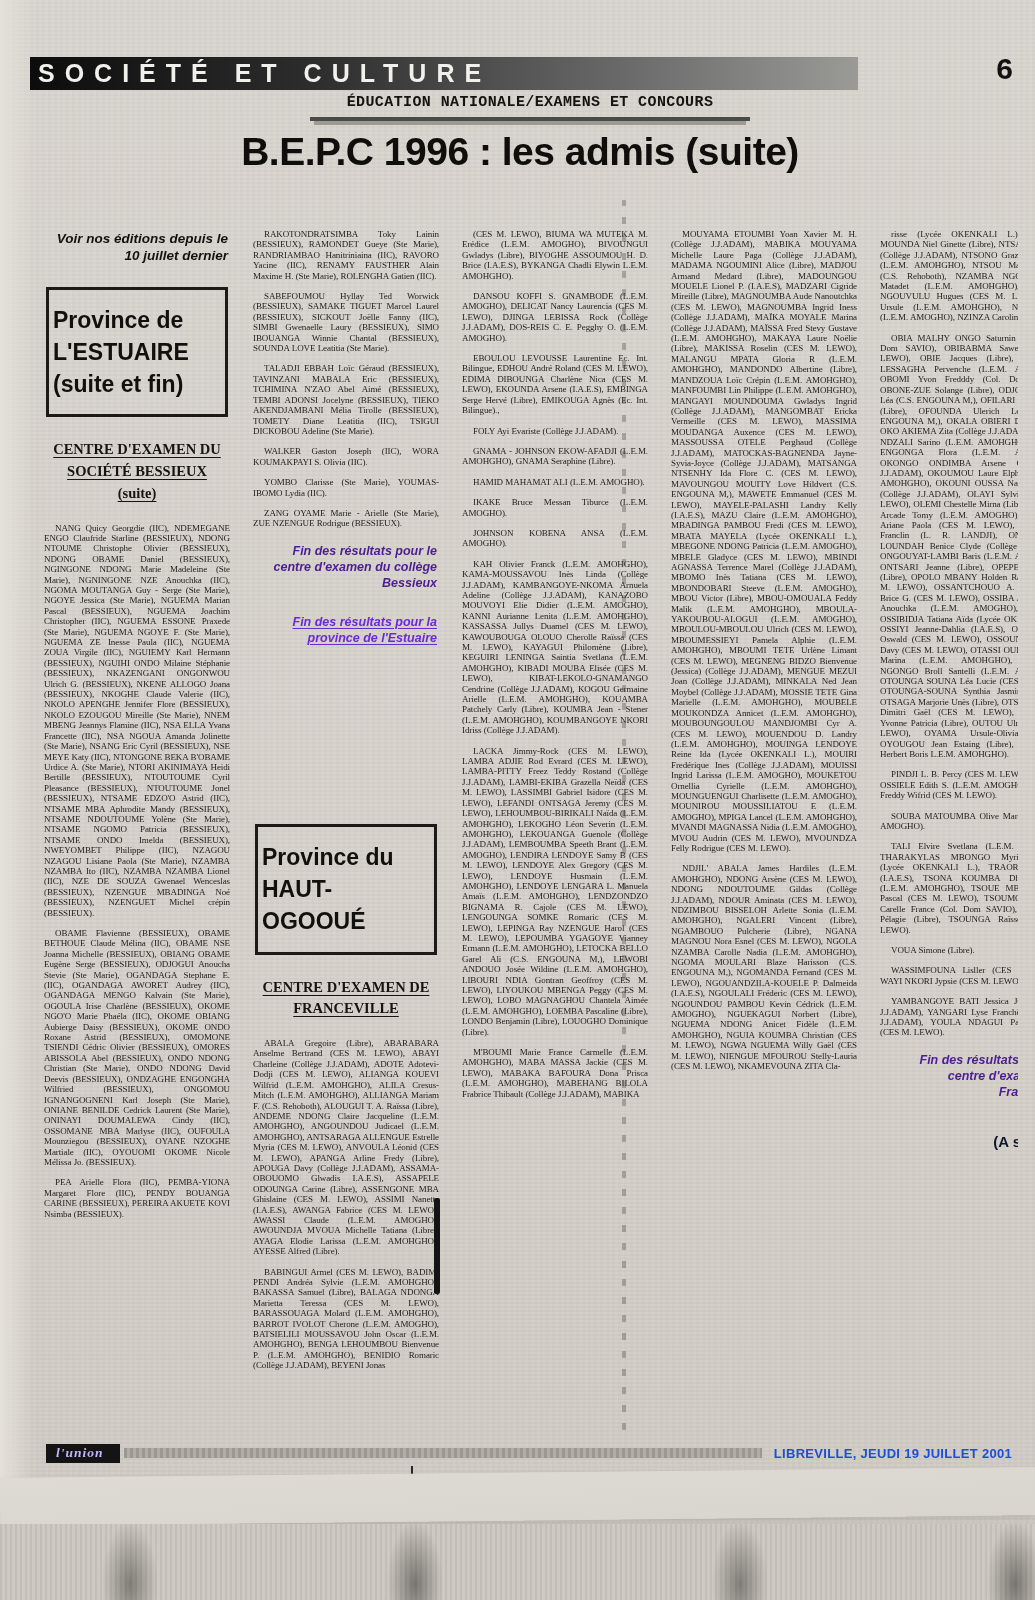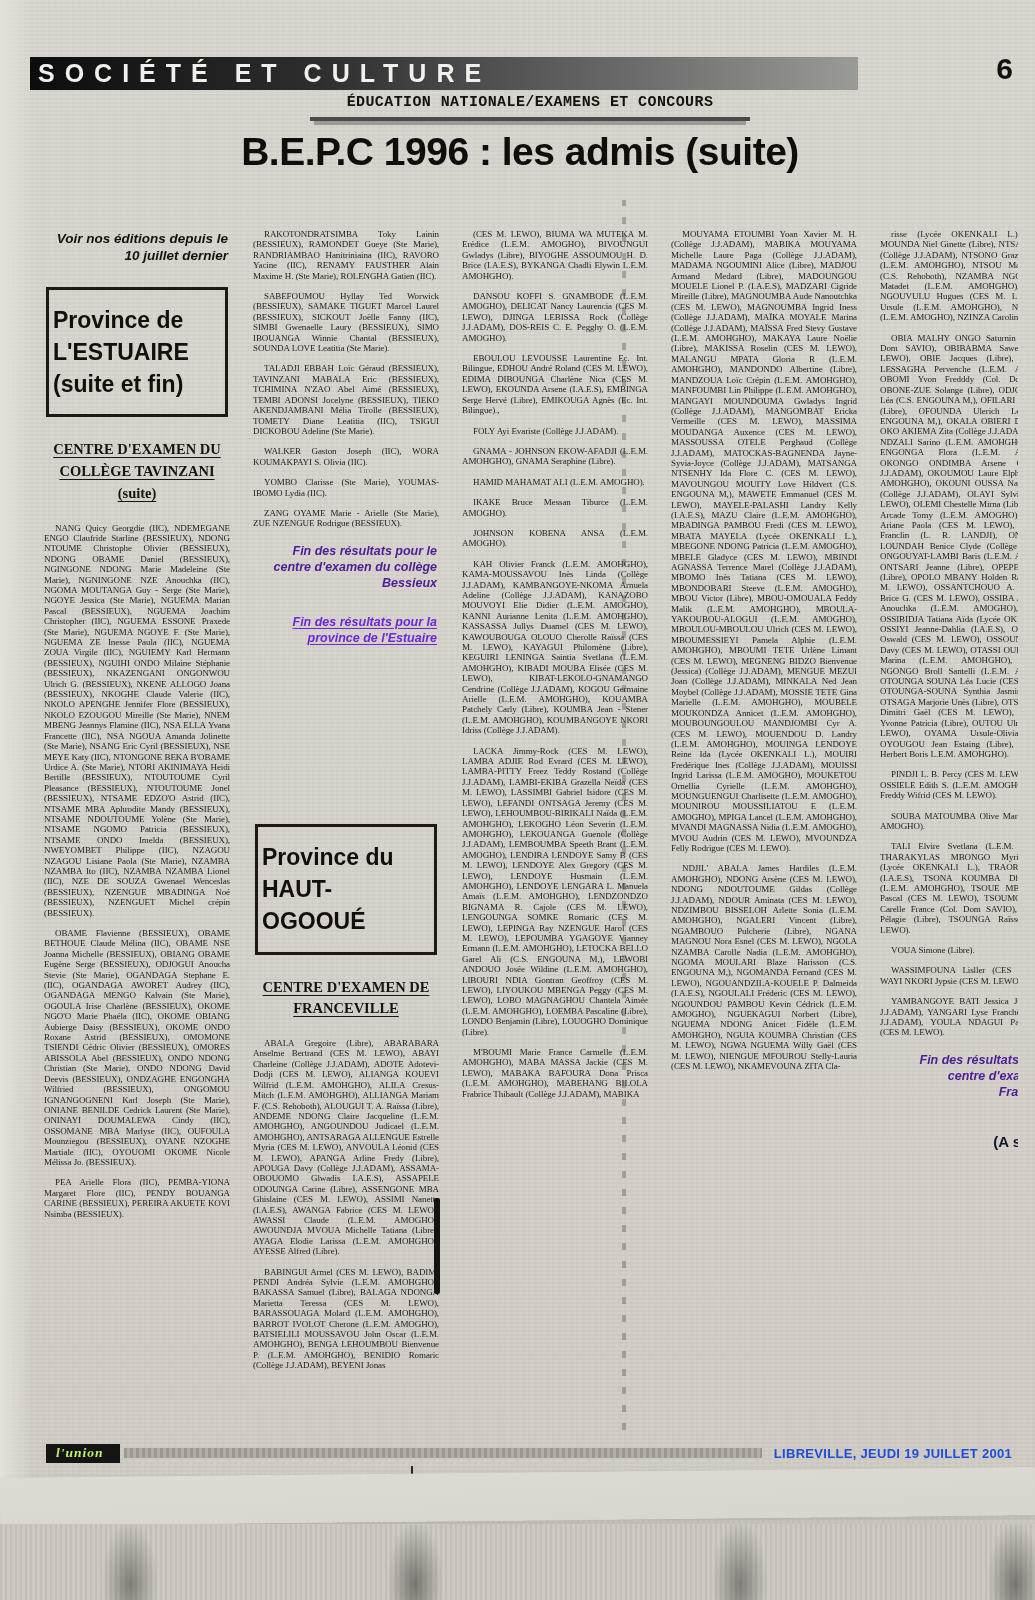--- a/index.html
+++ b/index.html
@@ -42,21 +42,21 @@
   .note{font-family:"Liberation Sans",sans-serif;font-weight:bold;font-style:italic;
     font-size:12.5px;line-height:1.3;text-align:right;padding:4px 2px 8px 14px;color:#4c1d95;}
   .noteu{font-family:"Liberation Sans",sans-serif;font-weight:bold;font-style:italic;
     font-size:12.5px;line-height:1.3;text-align:right;text-decoration:underline;
     text-underline-offset:2px;padding:4px 2px 8px 14px;color:#6d28d9;}
   .gap{height:150px;}
   .suivre{font-family:"Liberation Sans",sans-serif;font-weight:bold;font-size:15px;
     text-align:right;padding:14px 4px 0 0;color:#0f172a;}
   
   .footer{position:absolute;left:46px;top:1444px;width:966px;height:18px;display:flex;align-items:center;}
-  .brand{background:#141414;color:#bef264;font-weight:bold;font-style:italic;
+  .brand{background:#141414;color:#c4b5fd;font-weight:bold;font-style:italic;
     font-size:13.5px;padding:1px 16px 2px 10px;letter-spacing:1px;}
   .fstrip{flex:1;height:10px;margin-left:4px;
     background:repeating-linear-gradient(90deg,#9b9892 0 3px,#b1aea7 3px 6px);}
   .dateline{font-family:"Liberation Sans",sans-serif;font-weight:bold;font-size:13px;
     color:#1d4ed8;white-space:nowrap;padding-left:12px;letter-spacing:0.3px;}
   
   .ink-bar{position:absolute;left:434px;top:1198px;width:6px;height:96px;background:#141414;border-radius:2px;}
   .bleed{position:absolute;left:622px;top:200px;width:4px;height:1230px;opacity:.35;
     background:repeating-linear-gradient(0deg,#4a463f 0 7px, rgba(0,0,0,0) 7px 18px);}
   .tick{position:absolute;left:411px;top:1466px;width:2px;height:34px;background:#2a2722;}
@@ -83,21 +83,21 @@
 <div class="pagenum">6</div>
 <div class="kicker">ÉDUCATION NATIONALE/EXAMENS ET CONCOURS</div>
 <div class="title">B.E.P.C 1996 : les admis (suite)</div>
 
 <div id="columns">
     <div class="col">
       <div class="blk intro">Voir nos éditions depuis le 10 juillet dernier</div>
       <div class="blk box">Province de
 L'ESTUAIRE
 (suite et fin)</div>
-      <div class="blk heading">CENTRE D'EXAMEN DU COLLÈGE TAVINZANI (suite)</div>
+      <div class="blk heading">CENTRE D'EXAMEN DU SOCIÉTÉ BESSIEUX (suite)</div>
       <div class="blk para">NANG Quicy Georgdie (IIC), NDEMEGANE ENGO Claufride Starline (BESSIEUX), NDONG NTOUME Christophe Olivier (BESSIEUX), NDONG OBAME Daniel (BESSIEUX), NGINGONE NDONG Marie Madeleine (Ste Marie), NGNINGONE NZE Anouchka (IIC), NGOMA MOUTANGA Guy - Serge (Ste Marie), NGOYE Jessica (Ste Marie), NGUEMA Marian Pascal (BESSIEUX), NGUEMA Joachim Christopher (IIC), NGUEMA ESSONE Praxede (Ste Marie), NGUEMA NGOYE F. (Ste Marie), NGUEMA ZE Inesse Paula (IIC), NGUEMA ZOUA Virgile (IIC), NGUIEMY Karl Hermann (BESSIEUX), NGUIHI ONDO Milaine Stéphanie (BESSIEUX), NKAZENGANI ONGONWOU Ulrich G. (BESSIEUX), NKENE ALLOGO Joana (BESSIEUX), NKOGHE Claude Valerie (IIC), NKOLO APENGHE Jennifer Flore (BESSIEUX), NKOLO EZOUGOU Mireille (Ste Marie), NNEM MBENG Jeannys Flamine (IIC), NSA ELLA Yvana Francette (IIC), NSA NGOUA Amanda Jolinette (Ste Marie), NSANG Eric Cyril (BESSIEUX), NSE MEYE Katy (IIC), NTONGONE BEKA B'OBAME Urdice A. (Ste Marie), NTORI AKINIMAYA Heidi Bertille (BESSIEUX), NTOUTOUME Cyril Pleasance (BESSIEUX), NTOUTOUME Jonel (BESSIEUX), NTSAME EDZO'O Astrid (IIC), NTSAME MBA Aphrodite Mandy (BESSIEUX), NTSAME NDOUTOUME Yolène (Ste Marie), NTSAME NGOMO Patricia (BESSIEUX), NTSAME ONDO Imelda (BESSIEUX), NWEYOMBET Philippe (IIC), NZAGOU NZAGOU Lisiane Paola (Ste Marie), NZAMBA NZAMBA Ito (IIC), NZAMBA NZAMBA Lionel (IIC), NZE DE SOUZA Gwenael Wenceslas (BESSIEUX), NZENGUE MBADINGA Noé (BESSIEUX), NZENGUET Michel crépin (BESSIEUX).</div>
       <div class="blk para">OBAME Flavienne (BESSIEUX), OBAME BETHOUE Claude Mélina (IIC), OBAME NSE Joanna Michelle (BESSIEUX), OBIANG OBAME Eugène Serge (BESSIEUX), ODJOGUI Anoucha Stevie (Ste Marie), OGANDAGA Stephane E. (IIC), OGANDAGA AWORET Audrey (IIC), OGANDAGA MENGO Kalvain (Ste Marie), OGOULA Irise Charlène (BESSIEUX), OKOME NGO'O Marie Phaéla (IIC), OKOME OBIANG Aubierge Daisy (BESSIEUX), OKOME ONDO Roxane Astrid (BESSIEUX), OMOMONE TSIENDI Cédric Olivier (BESSIEUX), OMORES ABISSOLA Abel (BESSIEUX), ONDO NDONG Christian (Ste Marie), ONDO NDONG David Deevis (BESSIEUX), ONDZAGHE ENGONGHA Wilfried (BESSIEUX), ONGOMOU IGNANGOGNENI Karl Joseph (Ste Marie), ONIANE BENILDE Cedrick Laurent (Ste Marie), ONINAYI DOUMALEWA Cindy (IIC), OSSOMANE MBA Marlyse (IIC), OUFOULA Mounziegou (BESSIEUX), OYANE NZOGHE Martiale (IIC), OYOUOMI OKOME Nicole Mélissa Jo. (BESSIEUX).</div>
       <div class="blk para">PEA Arielle Flora (IIC), PEMBA-YIONA Margaret Flore (IIC), PENDY BOUANGA CARINE (BESSIEUX), PEREIRA AKUETE KOVI Nsimba (BESSIEUX).</div>
     </div>
     <div class="col">
       <div class="blk para">RAKOTONDRATSIMBA Toky Lainin (BESSIEUX), RAMONDET Gueye (Ste Marie), RANDRIAMBAO Hanitriniaina (IIC), RAVORO Yacine (IIC), RENAMY FAUSTHER Alain Maxime H. (Ste Marie), ROLENGHA Gatien (IIC).</div>
       <div class="blk para">SABEFOUMOU Hyllay Ted Worwick (BESSIEUX), SAMAKE TIGUET Marcel Laurel (BESSIEUX), SICKOUT Joëlle Fanny (IIC), SIMBI Gwenaelle Laury (BESSIEUX), SIMO IBOUANGA Winnie Chantal (BESSIEUX), SOUNDA LOVE Leatitia (Ste Marie).</div>
       <div class="blk para">TALADJI EBBAH Loïc Géraud (BESSIEUX), TAVINZANI MABALA Eric (BESSIEUX), TCHIMINA N'ZAO Abel Aimé (BESSIEUX), TEMBI ADONSI Jocelyne (BESSIEUX), TIEKO AKENDJAMBANI Mélia Tirolle (BESSIEUX), TOMETY Diane Leatitia (IIC), TSIGUI DICKOBOU Adeline (Ste Marie).</div>
       <div class="blk para">WALKER Gaston Joseph (IIC), WORA KOUMAKPAYI S. Olivia (IIC).</div>
       <div class="blk para">YOMBO Clarisse (Ste Marie), YOUMAS-IBOMO Lydia (IIC).</div>

